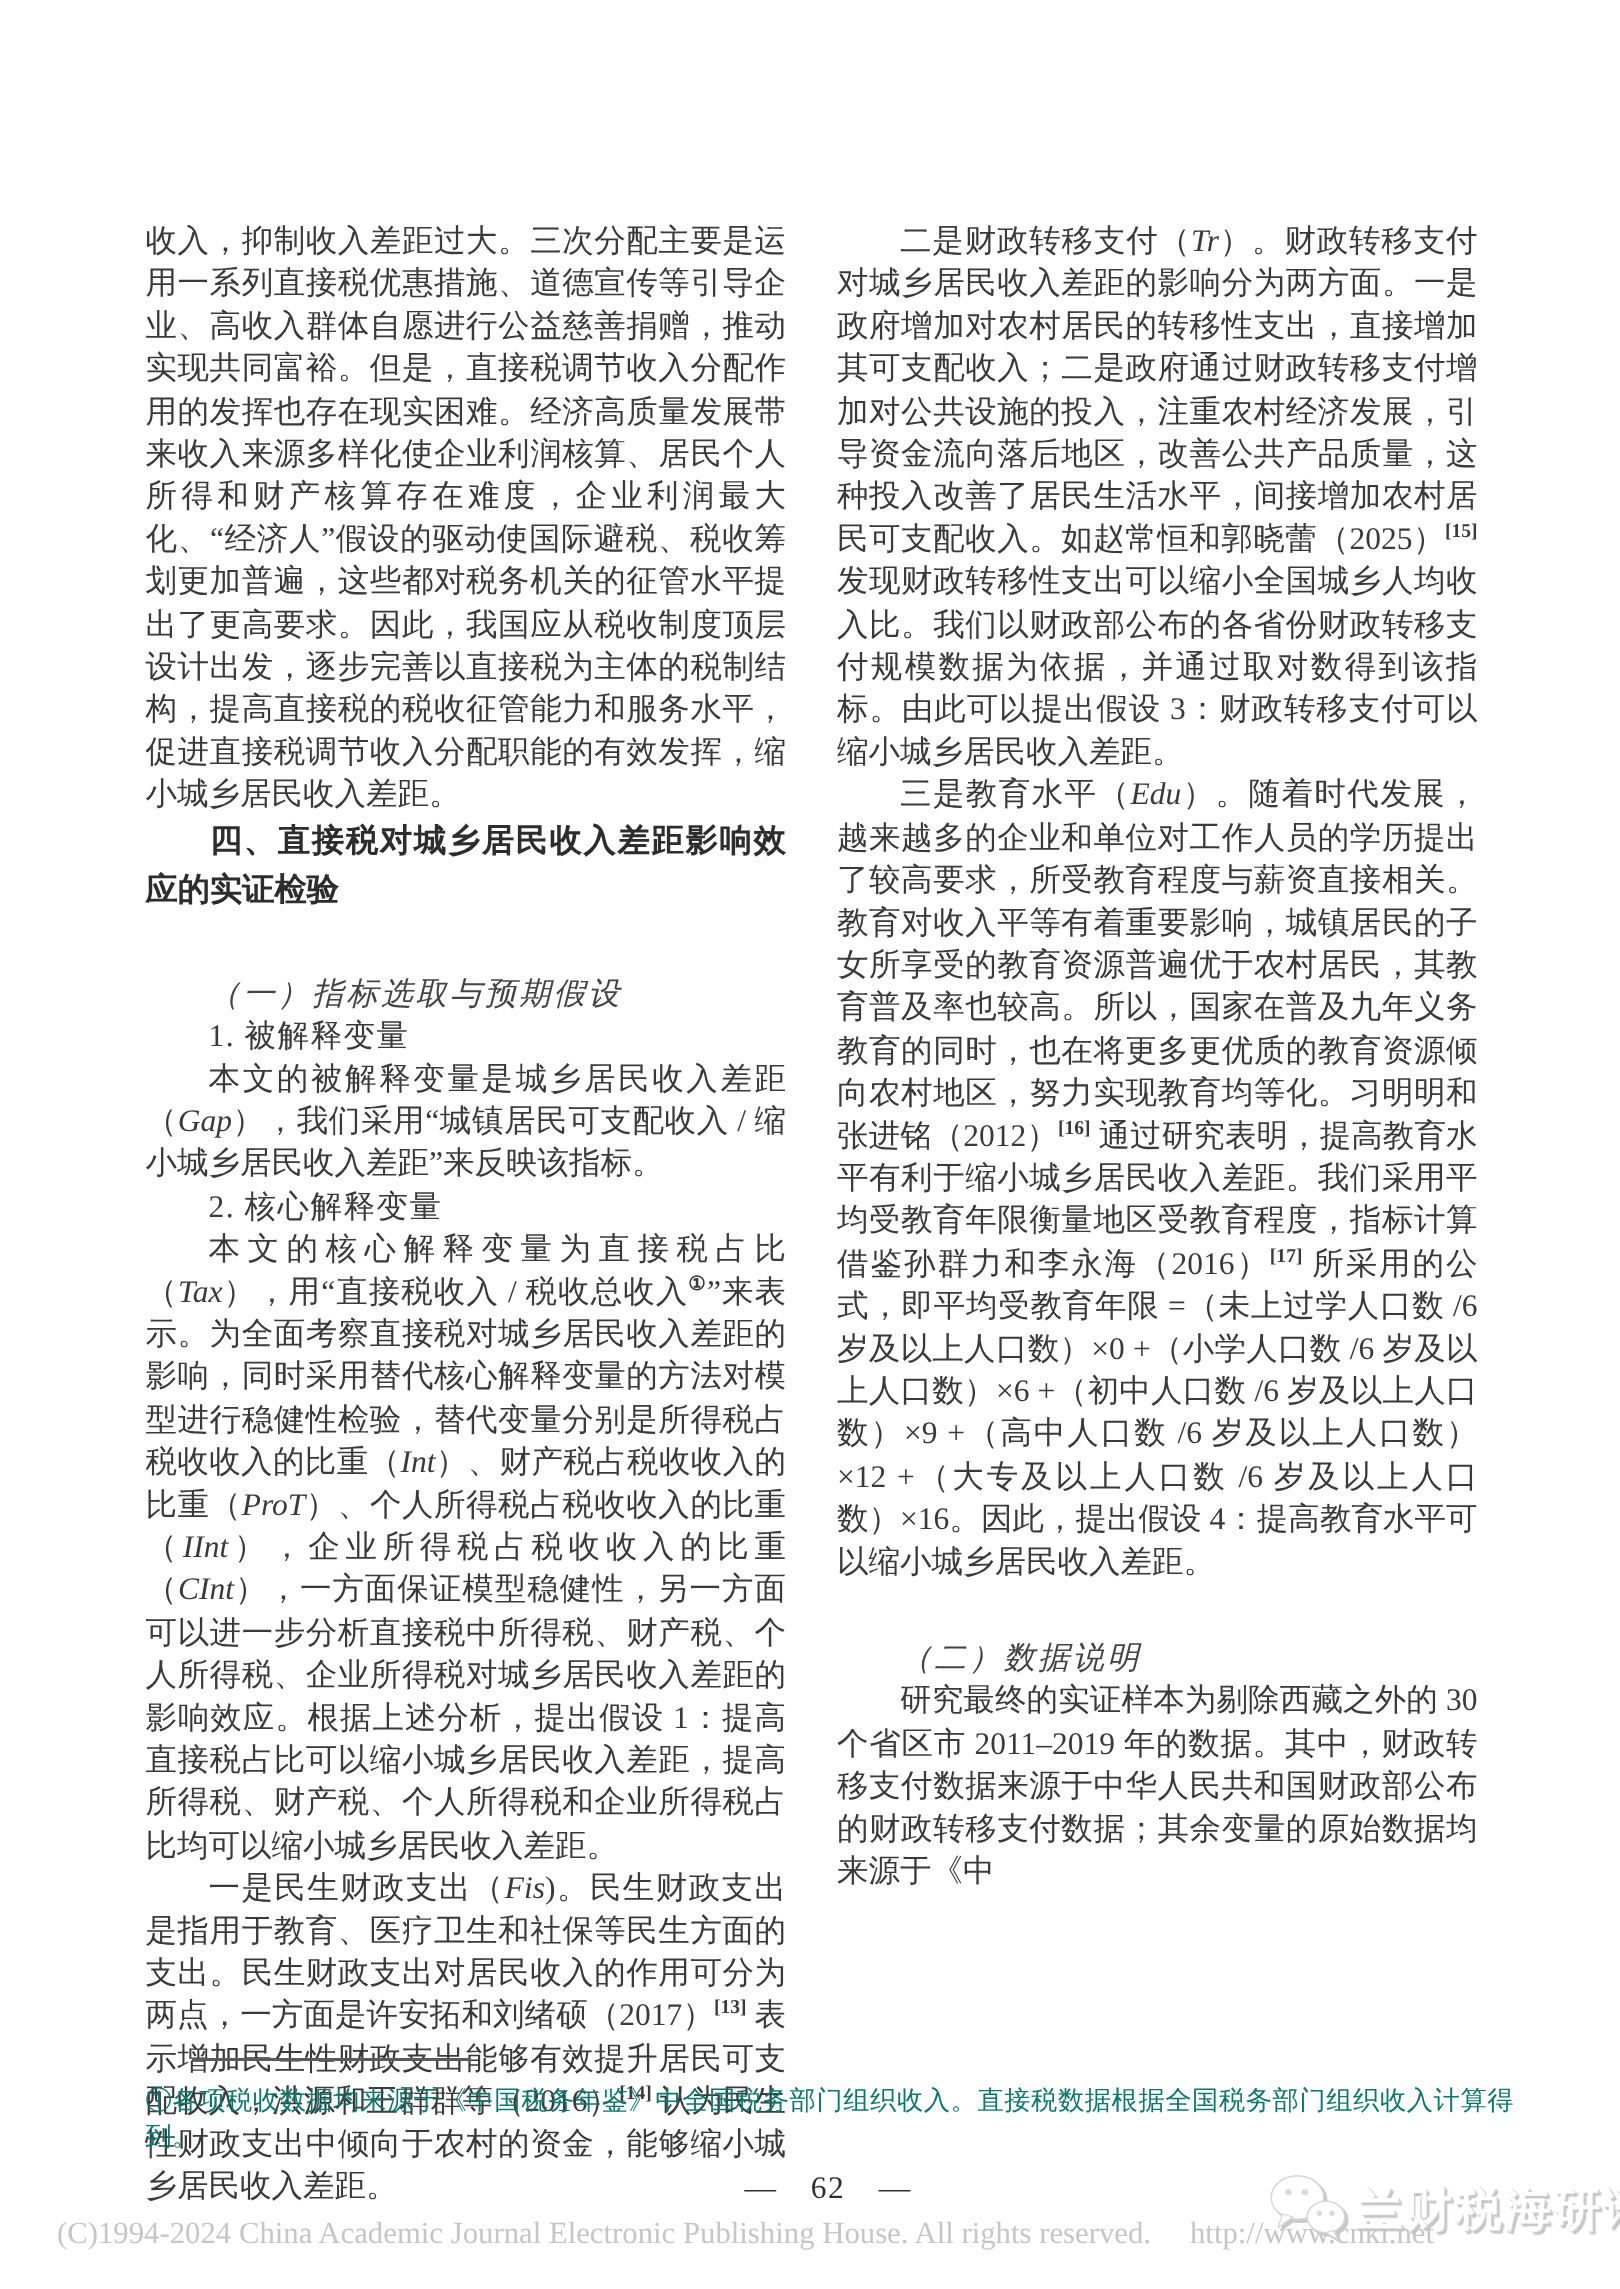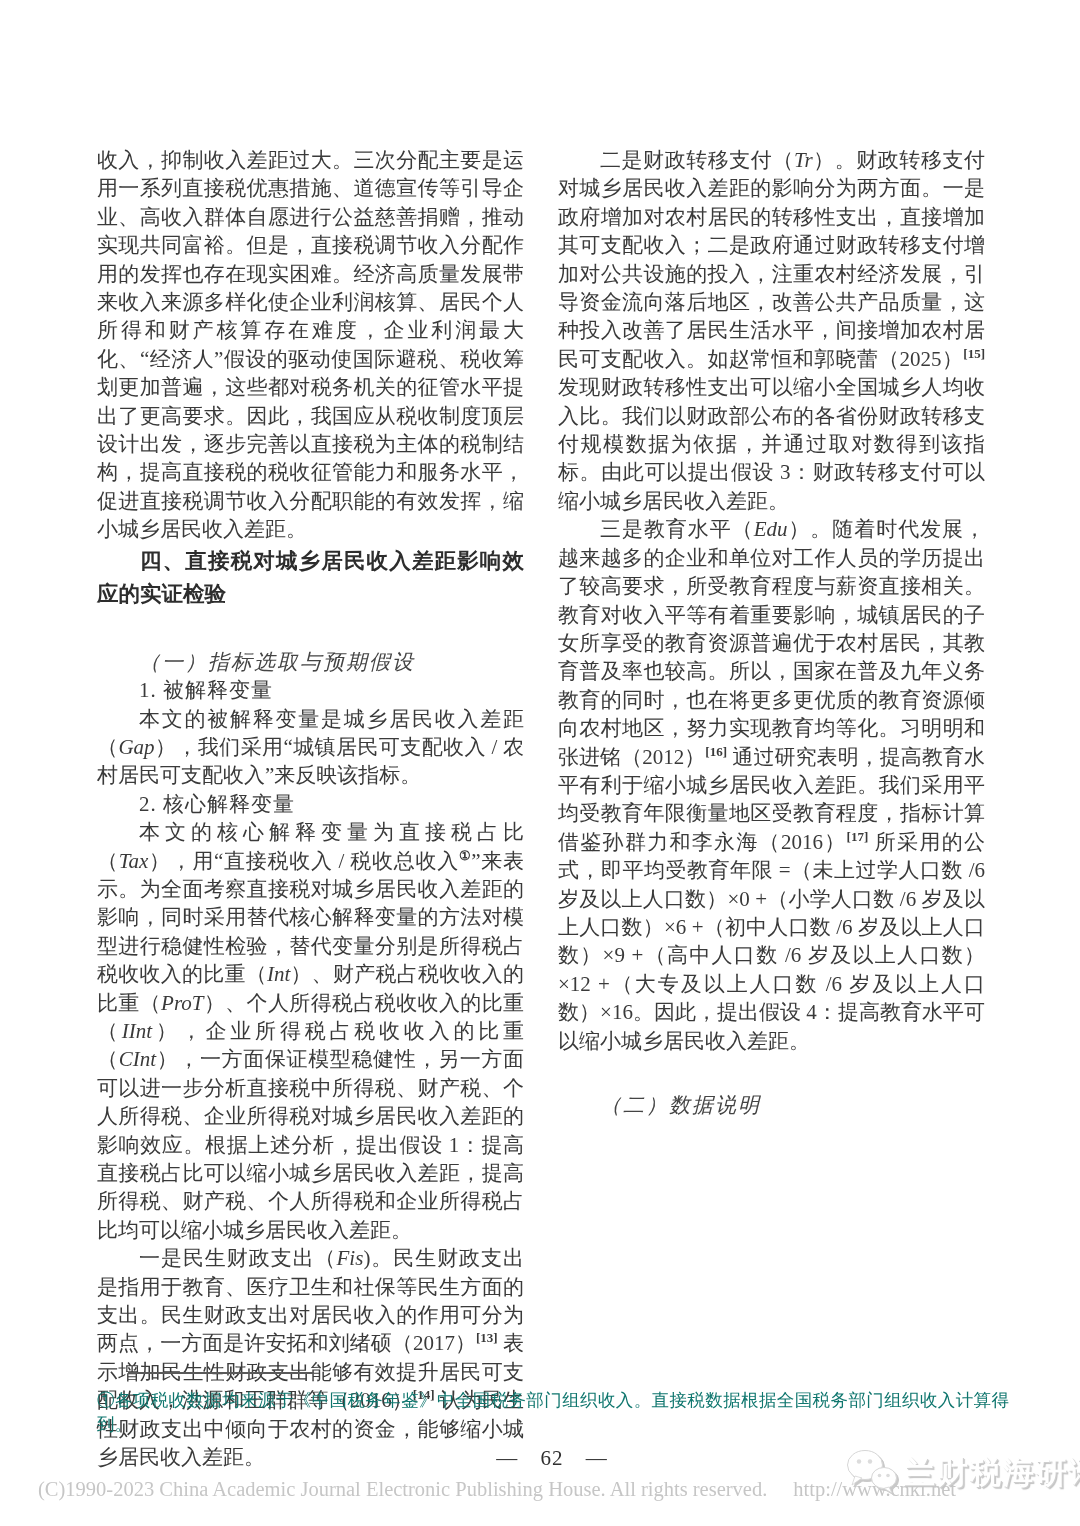--- a/index.html
+++ b/index.html
@@ -69,39 +69,40 @@
 <body>
 
 <div class="page">
 
   <div class="columns">
     <div class="col" id="left-col">
         <p class="noindent"><span>收入，抑制收入差距过大。三次分配主要是运用一系列直接税优惠措施、道德宣传等引导企业、高收入群体自愿进行公益慈善捐赠，推动实现共同富裕。但是，直接税调节收入分配作用的发挥也存在现实困难。经济高质量发展带来收入来源多样化使企业利润核算、居民个人所得和财产核算存在难度，企业利润最大化、“经济人”假设的驱动使国际避税、税收筹划更加普遍，这些都对税务机关的征管水平提出了更高要求。因此，我国应从税收制度顶层设计出发，逐步完善以直接税为主体的税制结构，提高直接税的税收征管能力和服务水平，促进直接税调节收入分配职能的有效发挥，缩小城乡居民收入差距。</span></p>
         <p class="heading"><span>四、直接税对城乡居民收入差距影响效应的实证检验</span></p>
         <p class="kaiti"><span>（一）指标选取与预期假设</span></p>
         <p class="num"><span>1. 被解释变量</span></p>
-        <p><span>本文的被解释变量是城乡居民收入差距（</span><span class="var">Gap</span><span>），我们采用“城镇居民可支配收入 / 农村居民可支配收入”来反映该指标。</span></p>
+        <p><span>本文的被解释变量是城乡居民收入差距（</span><span class="var">Gap</span><span>），我们采用“城镇居民可支配收入 / 缩小城乡居民收入差距”来反映该指标。</span></p>
         <p class="num"><span>2. 核心解释变量</span></p>
         <p><span>本文的核心解释变量为直接税占比（</span><span class="var">Tax</span><span>），用“直接税收入 / 税收总收入</span><sup>①</sup><span>”来表示。为全面考察直接税对城乡居民收入差距的影响，同时采用替代核心解释变量的方法对模型进行稳健性检验，替代变量分别是所得税占税收收入的比重（</span><span class="var">Int</span><span>）、财产税占税收收入的比重（</span><span class="var">ProT</span><span>）、个人所得税占税收收入的比重（</span><span class="var">IInt</span><span>），企业所得税占税收收入的比重（</span><span class="var">CInt</span><span>），一方面保证模型稳健性，另一方面可以进一步分析直接税中所得税、财产税、个人所得税、企业所得税对城乡居民收入差距的影响效应。根据上述分析，提出假设 1：提高直接税占比可以缩小城乡居民收入差距，提高所得税、财产税、个人所得税和企业所得税占比均可以缩小城乡居民收入差距。</span></p>
         <p><span>一是民生财政支出（</span><span class="var">Fis</span><span>)。民生财政支出是指用于教育、医疗卫生和社保等民生方面的支出。民生财政支出对居民收入的作用可分为两点，一方面是许安拓和刘绪硕（2017）</span><sup>[13]</sup><span> 表示增加民生性财政支出能够有效提升居民可支配收入，洪源和王群群等（2016）</span><sup>[14]</sup><span> 认为民生性财政支出中倾向于农村的资金，能够缩小城乡居民收入差距。</span></p>
       </div>
     <div class="col" id="right-col">
         <p><span>二是财政转移支付（</span><span class="var">Tr</span><span>）。财政转移支付对城乡居民收入差距的影响分为两方面。一是政府增加对农村居民的转移性支出，直接增加其可支配收入；二是政府通过财政转移支付增加对公共设施的投入，注重农村经济发展，引导资金流向落后地区，改善公共产品质量，这种投入改善了居民生活水平，间接增加农村居民可支配收入。如赵常恒和郭晓蕾（2025）</span><sup>[15]</sup><span> 发现财政转移性支出可以缩小全国城乡人均收入比。我们以财政部公布的各省份财政转移支付规模数据为依据，并通过取对数得到该指标。由此可以提出假设 3：财政转移支付可以缩小城乡居民收入差距。</span></p>
         <p><span>三是教育水平（</span><span class="var">Edu</span><span>）。随着时代发展，越来越多的企业和单位对工作人员的学历提出了较高要求，所受教育程度与薪资直接相关。教育对收入平等有着重要影响，城镇居民的子女所享受的教育资源普遍优于农村居民，其教育普及率也较高。所以，国家在普及九年义务教育的同时，也在将更多更优质的教育资源倾向农村地区，努力实现教育均等化。习明明和张进铭（2012）</span><sup>[16]</sup><span> 通过研究表明，提高教育水平有利于缩小城乡居民收入差距。我们采用平均受教育年限衡量地区受教育程度，指标计算借鉴孙群力和李永海（2016）</span><sup>[17]</sup><span> 所采用的公式，即平均受教育年限 =（未上过学人口数 /6 岁及以上人口数）×0 +（小学人口数 /6 岁及以上人口数）×6 +（初中人口数 /6 岁及以上人口数）×9 +（高中人口数 /6 岁及以上人口数）×12 +（大专及以上人口数 /6 岁及以上人口数）×16。因此，提出假设 4：提高教育水平可以缩小城乡居民收入差距。</span></p>
         <p class="kaiti"><span>（二）数据说明</span></p>
+        <p><span>研究最终的实证样本为剔除西藏之外的 30 个省区市 2011–2019 年的数据。其中，财政转移支付数据来源于中华人民共和国财政部公布的财政转移支付数据；其余变量的原始数据均来源于《中</span></p>
       </div>
   </div>
 
   <div class="footnote-rule"></div>
   <div class="footnote">①各项税收数据均来源于《中国税务年鉴》中全国税务部门组织收入。直接税数据根据全国税务部门组织收入计算得到。</div>
 
   <div class="pagenum">— 62 —</div>
 
   <div class="copyright">
-    <span>(C)1990-2023 China Academic Journal Electronic Publishing House. All rights reserved.</span><span class="url">http://www.cnki.net</span>
+    <span>(C)1994-2024 China Academic Journal Electronic Publishing House. All rights reserved.</span><span class="url">http://www.cnki.net</span>
   </div>
 
   <div class="watermark">
     <span class="wm-icon">
       <svg width="54" height="46" viewBox="0 0 54 46">
         <ellipse cx="20" cy="17" rx="17.5" ry="14.5" fill="#ffffff" stroke="#d6d6d6" stroke-width="1"></ellipse>
         <polygon points="10,28 7,37 17,30" fill="#ffffff" stroke="#d6d6d6" stroke-width="0.8"></polygon>
         <circle cx="14" cy="13.5" r="2.2" fill="#dcdcdc"></circle>
         <circle cx="25" cy="13.5" r="2.2" fill="#dcdcdc"></circle>
         <ellipse cx="39" cy="30" rx="12.5" ry="10.5" fill="#ffffff" stroke="#d6d6d6" stroke-width="1"></ellipse>

